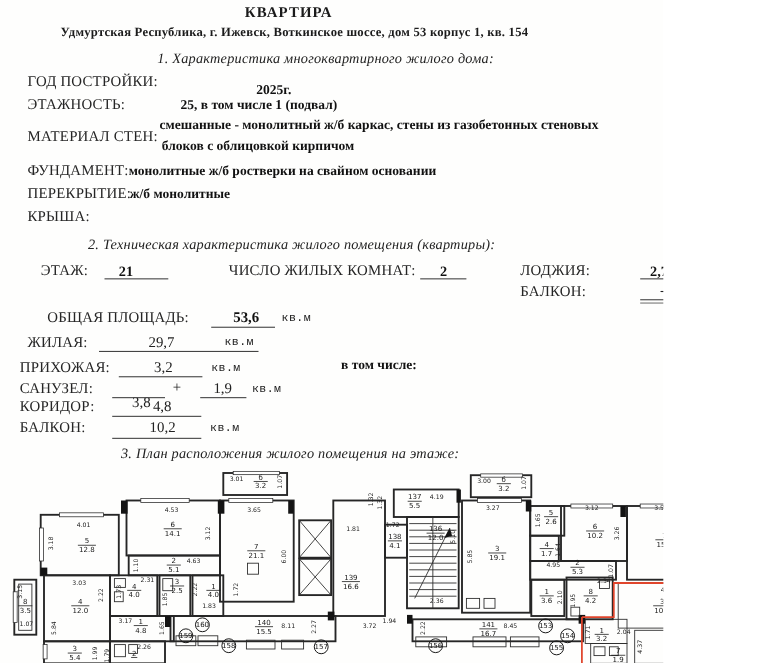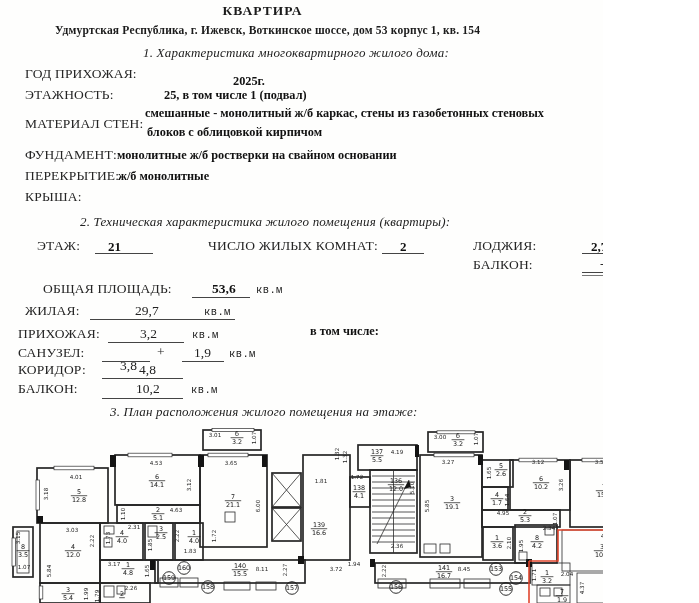--- a/index.html
+++ b/index.html
@@ -28,21 +28,21 @@
 </style>
 </head>
 <body>
 
 <div class="page">
 
   <div class="abs title" style="left:175px;top:3px;width:175px;text-align:center;">КВАРТИРА</div>
   <div class="abs addr" style="left:55px;top:24px;width:400px;text-align:center;">Удмуртская Республика, г. Ижевск, Воткинское шоссе, дом 53 корпус 1, кв. 154</div>
   <div class="abs ihead" style="left:143px;top:45px;">1.  Характеристика многоквартирного жилого дома:</div>
 
-  <div class="abs lbl" style="left:25px;top:66px;">ГОД  ПРИХОЖАЯ:</div>
+  <div class="abs lbl" style="left:25px;top:66px;">ГОД  ПОСТРОЙКИ:</div>
   <div class="abs val" style="left:217px;top:74px;margin-left:16px;">2025г.</div>
 
   <div class="abs lbl" style="left:25px;top:87px;">ЭТАЖНОСТЬ:</div>
   <div class="abs val" style="left:164px;top:88px;">25, в том числе 1 (подвал)</div>
 
   <div class="abs lbl" style="left:25px;top:116px;">МАТЕРИАЛ СТЕН:</div>
   <div class="abs val" style="left:147px;top:125px;">блоков с облицовкой кирпичом</div>
   <div class="abs val" style="left:145px;top:106px;">смешанные - монолитный ж/б каркас, стены из газобетонных стеновых</div>
 
   <div class="abs lbl" style="left:25px;top:147px;">ФУНДАМЕНТ:</div>

